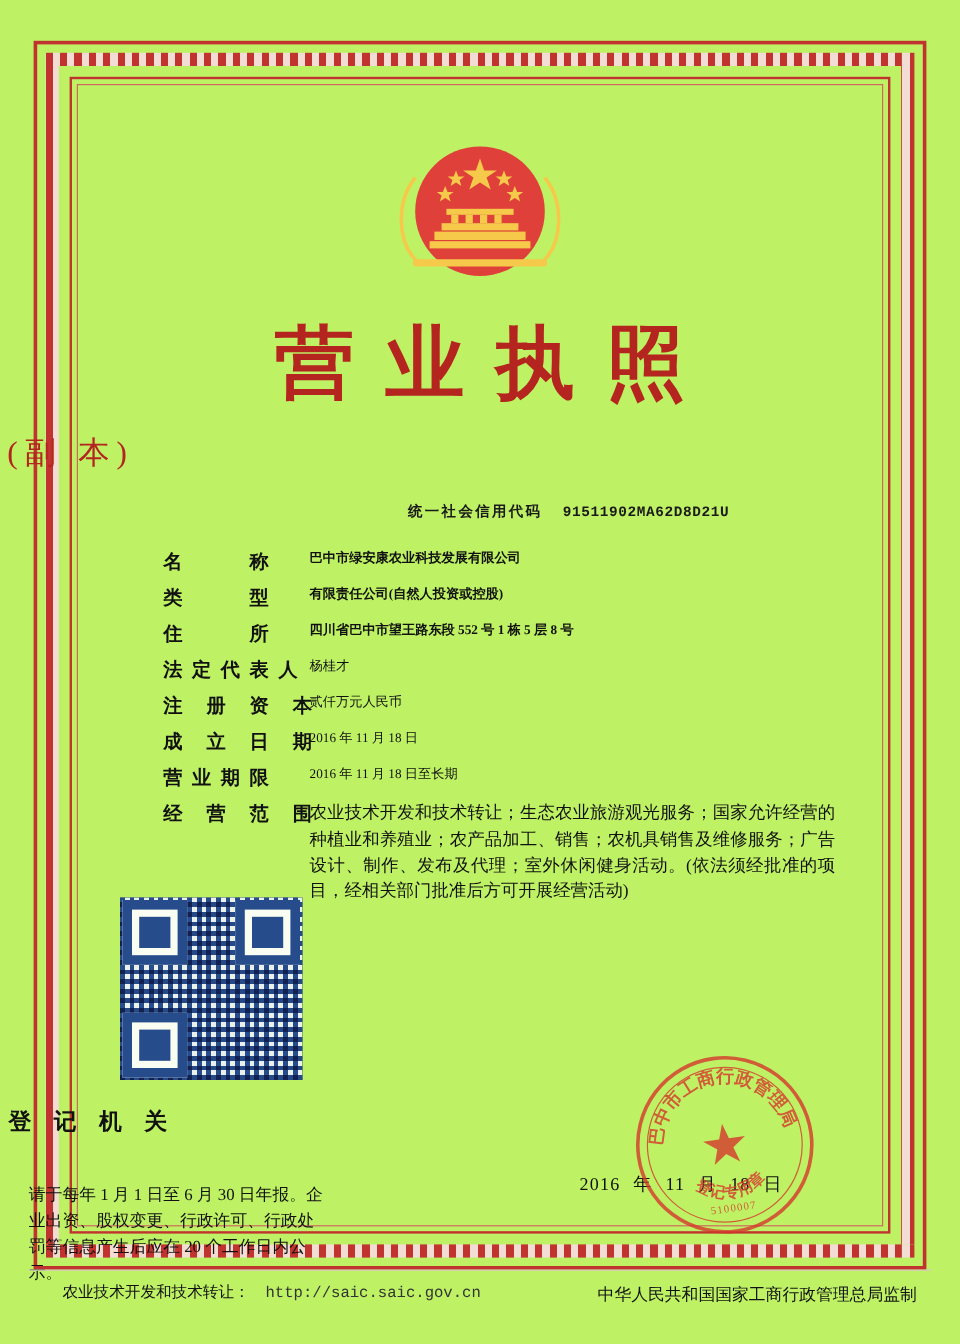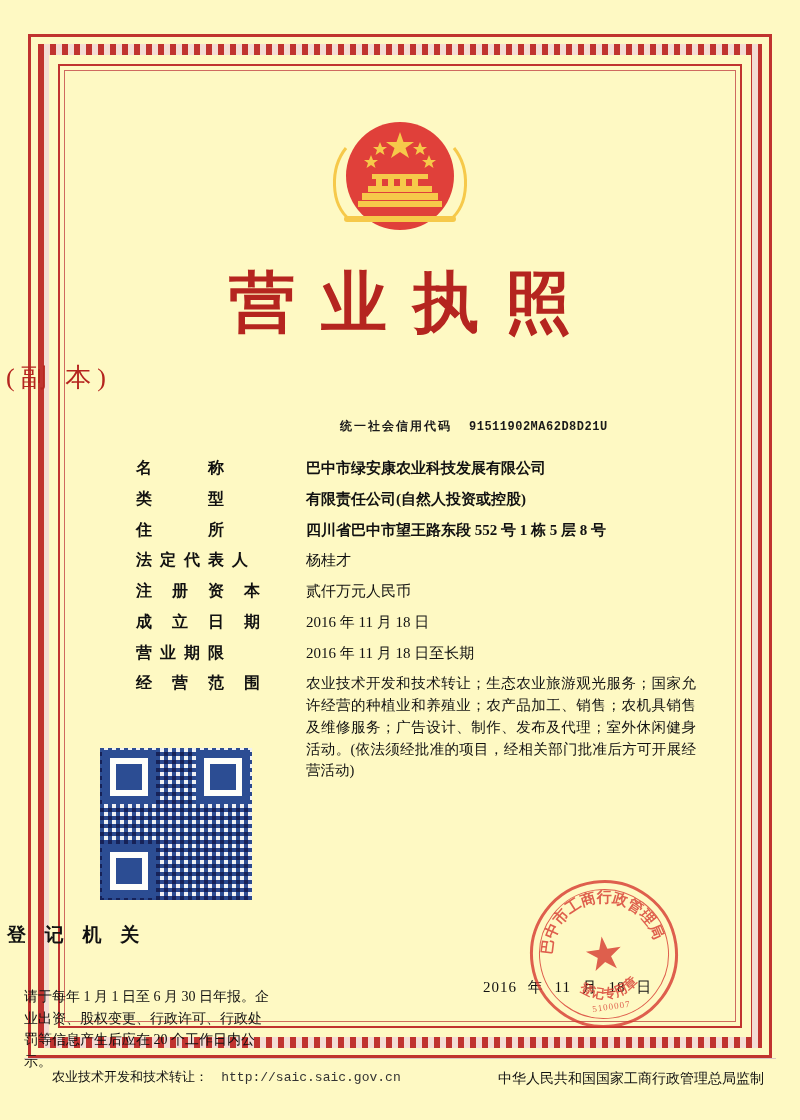--- a/index.html
+++ b/index.html
@@ -5,21 +5,21 @@
   html,body{margin:0;padding:0;}
   body{
     width:800px;height:1120px;
     background:#ffffff;
     font-family:"Liberation Serif","DejaVu Serif",serif;
     overflow:hidden;
     position:relative;
   }
   .page{
     position:absolute;inset:0;
-    background:#fef9c3;
+    background:#bef264;
   }
   
   .frame-outer{
     position:absolute;
     left:28px;top:34px;right:28px;bottom:62px;
     border:3px solid #c0332f;
   }
   .frame-key{
     position:absolute;
     left:38px;top:44px;right:38px;bottom:72px;
@@ -69,30 +69,30 @@
   }
   .credit-row .code{
     font-family:"Liberation Mono","DejaVu Sans Mono",monospace;
     letter-spacing:0.5px;margin-left:12px;font-weight:bold;
   }
 
   .fields{
     position:absolute;left:136px;top:458px;width:560px;
   }
   .field{
-    display:flex;align-items:flex-start;margin-bottom:9px;gap:48px;
+    display:flex;align-items:flex-start;margin-bottom:9px;
   }
   .f-label{
     width:122px;flex:0 0 122px;
     font-size:16px;font-weight:bold;color:#111;
     letter-spacing:8px;
     white-space:nowrap;
   }
   .f-value{
-    flex:1;font-size:15px;color:#111;line-height:1.45;
+    flex:1;font-size:11px;color:#111;line-height:1.45;
   }
   .f-value.bold{font-weight:bold;}
   .f-value.scope{font-size:14.5px;line-height:1.5;text-align:justify;}
 
   
   .qr{
     position:absolute;left:100px;top:748px;
     width:152px;height:152px;
     background:
       repeating-linear-gradient(0deg,#1b3f8f 0 4px,transparent 4px 8px),

